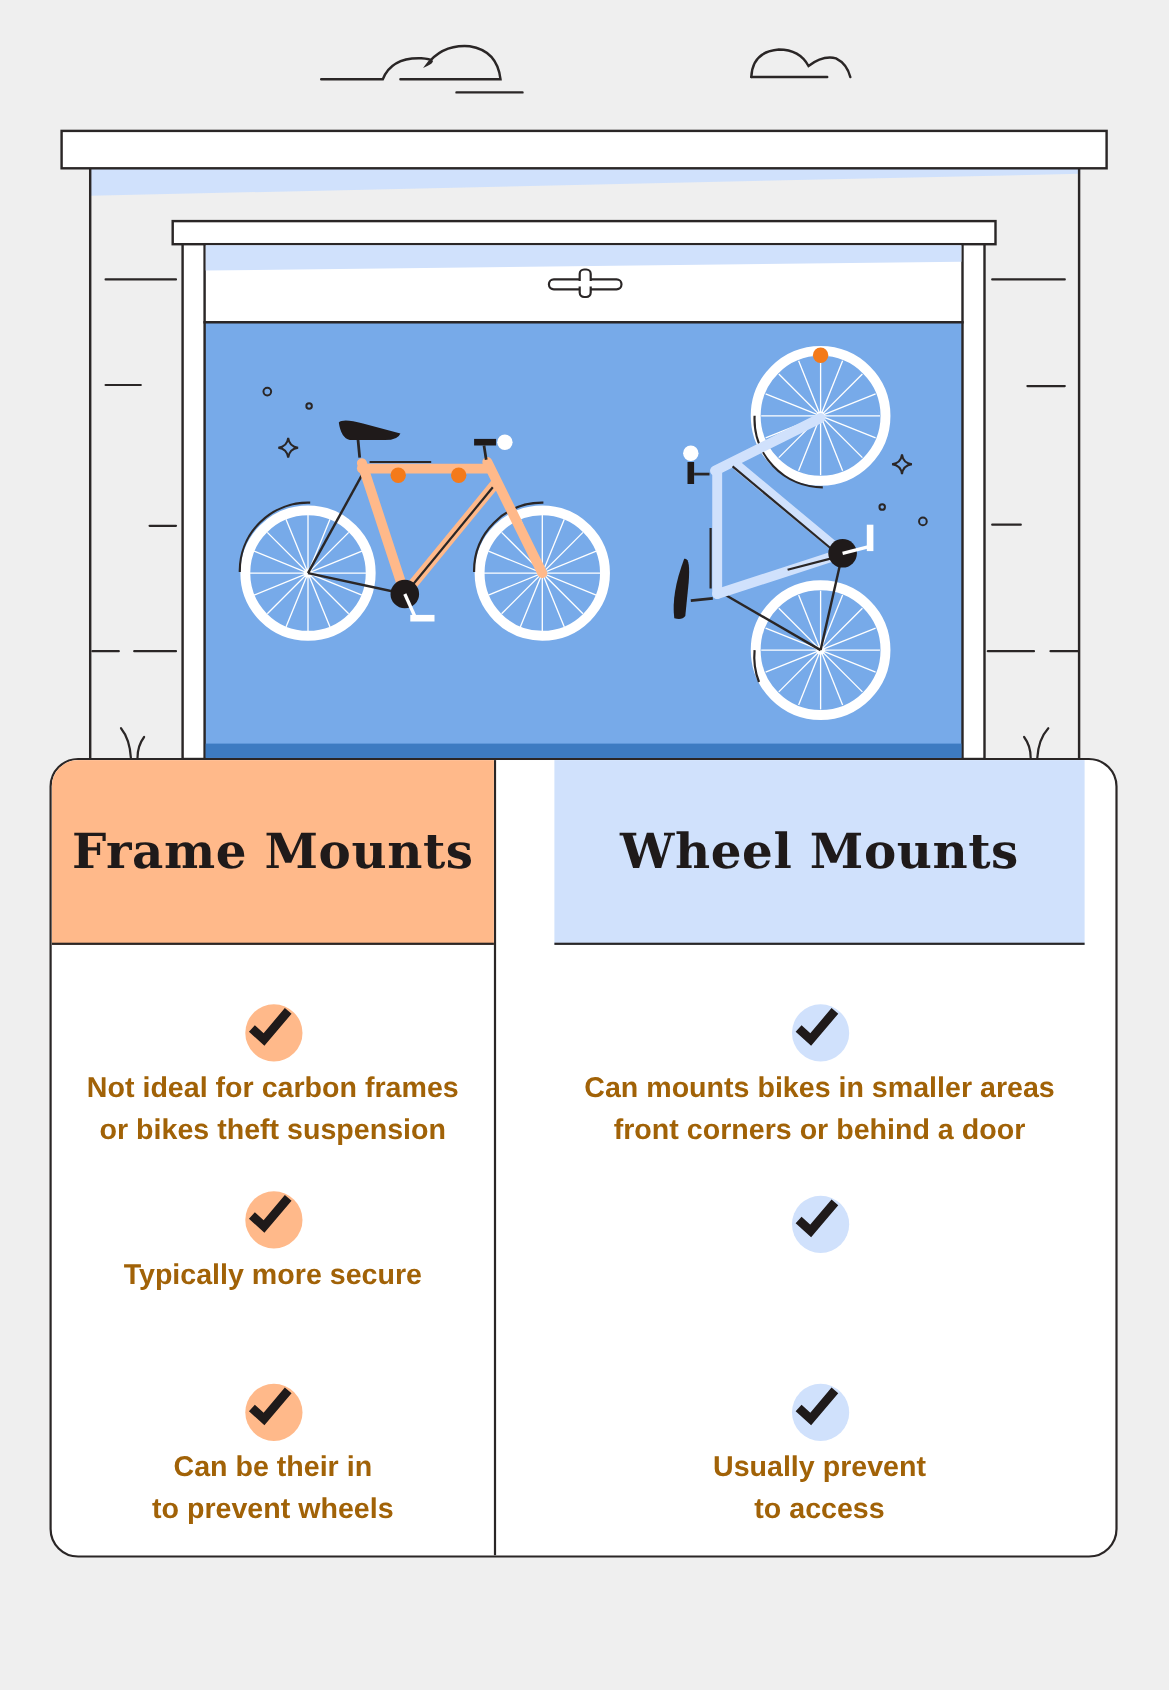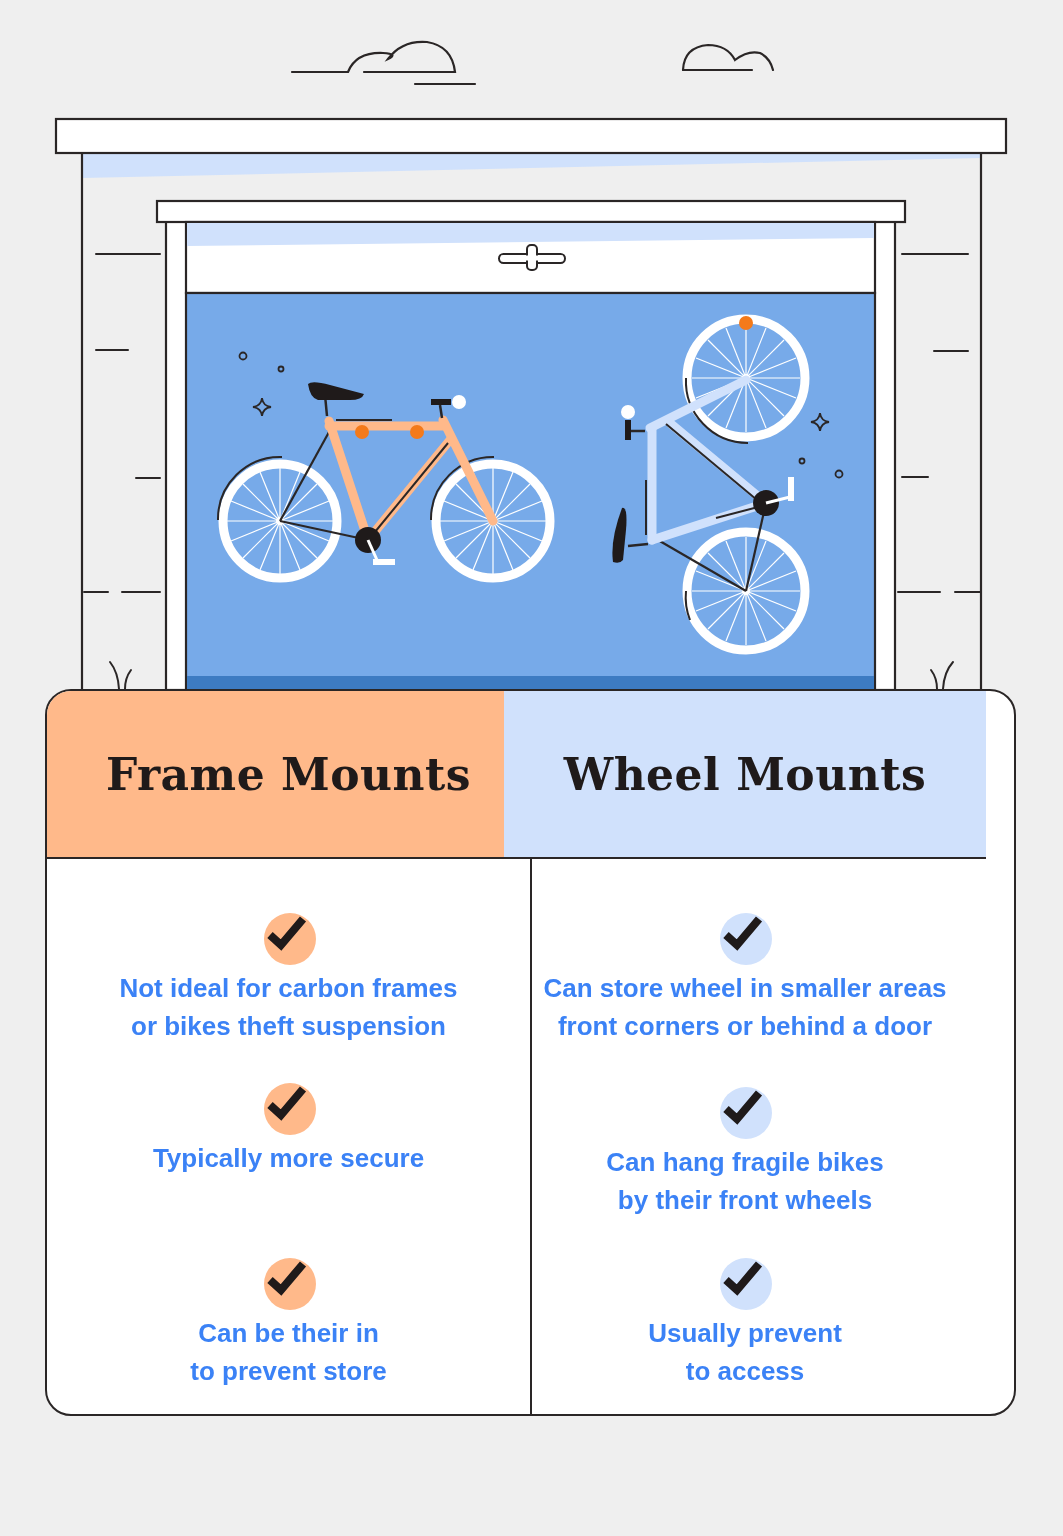--- a/index.html
+++ b/index.html
@@ -19,21 +19,21 @@
     border: 2px solid #2a2626;
     border-radius: 26px;
     background: #ffffff;
     overflow: hidden;
     box-sizing: border-box;
   }
   .col {
     position: absolute; top: 0; height: 100%;
     box-sizing: border-box;
   }
-  .col.left { left: 0; width: 485px; border-right: 2px solid #2a2626; }
+  .col.left { left: 0; width: 404px; border-right: 2px solid #2a2626; }
   .col.right { left: 457px; width: 482px; }
   .head {
     height: 168px;
     border-bottom: 2px solid #2a2626;
     display: flex; align-items: center; justify-content: center;
     box-sizing: border-box;
   }
   .col.left .head { background: #ffb98a; }
   .col.right .head { background: #d0e1fc; }
   .head h2 {
@@ -59,21 +59,21 @@
   }
   .col.left .check .dot { background: #ffb98a; }
   .col.right .check .dot { background: #d0e1fc; }
   .check svg { position: absolute; left: 0; top: 0; }
   .item p {
     margin: 6px 0 0 0;
     font-family: "Liberation Sans", sans-serif;
     font-weight: bold;
     font-size: 26px;
     line-height: 38px;
-    color: #3b82f6;
+    color: #a16207;
   }
 </style>
 </head>
 <body>
 
 <svg class="scene" width="1063" height="700" viewBox="0 0 1063 700">
 
   <g fill="none" stroke="#2a2626" stroke-width="2.2" stroke-linecap="round">
     <path d="M292 72 L348 72 Q356 52 383 53 Q399 54 388 59 Q402 40 427 42 Q452 46 455 72 L364 72"></path>
     <line x1="415" y1="84" x2="475" y2="84"></line>
@@ -268,47 +268,46 @@
         </div>
         <p><span>Typically more secure</span><br></p>
       </div>
       <div class="item" style="top:389px">
         <div class="check">
           <div class="dot"></div>
           <svg width="60" height="60" viewBox="0 0 60 60">
               <path d="M11 32 L22 42 L44 16" fill="none" stroke="#1f1a1a" stroke-width="8"></path>
             </svg>
         </div>
-        <p><span>Can be their in</span><br><span>to prevent store</span></p>
+        <p><span>Can be their in</span><br><span>to prevent wheels</span></p>
       </div>
     </div>
   </div>
 
   <div class="col right">
     <div class="head">
       <h2>Wheel Mounts</h2>
     </div>
     <div class="items">
       <div class="item" style="top:44px">
         <div class="check">
           <div class="dot"></div>
           <svg width="60" height="60" viewBox="0 0 60 60">
               <path d="M11 32 L22 42 L44 16" fill="none" stroke="#1f1a1a" stroke-width="8"></path>
             </svg>
         </div>
-        <p><span>Can store wheel in smaller areas</span><br><span>front corners or behind a door</span></p>
+        <p><span>Can mounts bikes in smaller areas</span><br><span>front corners or behind a door</span></p>
       </div>
       <div class="item" style="top:218px">
         <div class="check">
           <div class="dot"></div>
           <svg width="60" height="60" viewBox="0 0 60 60">
               <path d="M11 32 L22 42 L44 16" fill="none" stroke="#1f1a1a" stroke-width="8"></path>
             </svg>
         </div>
-        <p><span>Can hang fragile bikes</span><br><span>by their front wheels</span></p>
       </div>
       <div class="item" style="top:389px">
         <div class="check">
           <div class="dot"></div>
           <svg width="60" height="60" viewBox="0 0 60 60">
               <path d="M11 32 L22 42 L44 16" fill="none" stroke="#1f1a1a" stroke-width="8"></path>
             </svg>
         </div>
         <p><span>Usually prevent</span><br><span>to access</span></p>
       </div>

